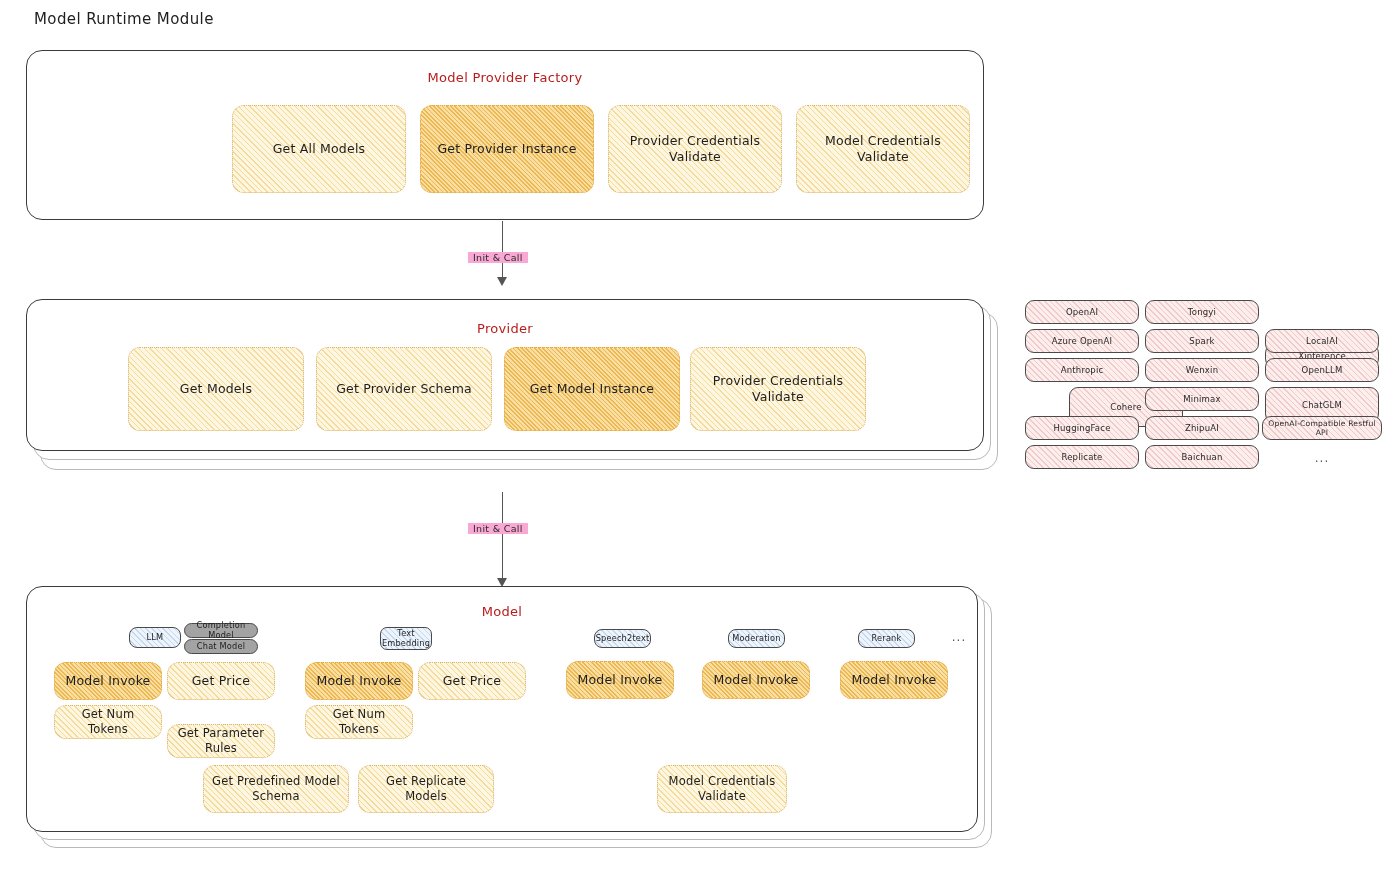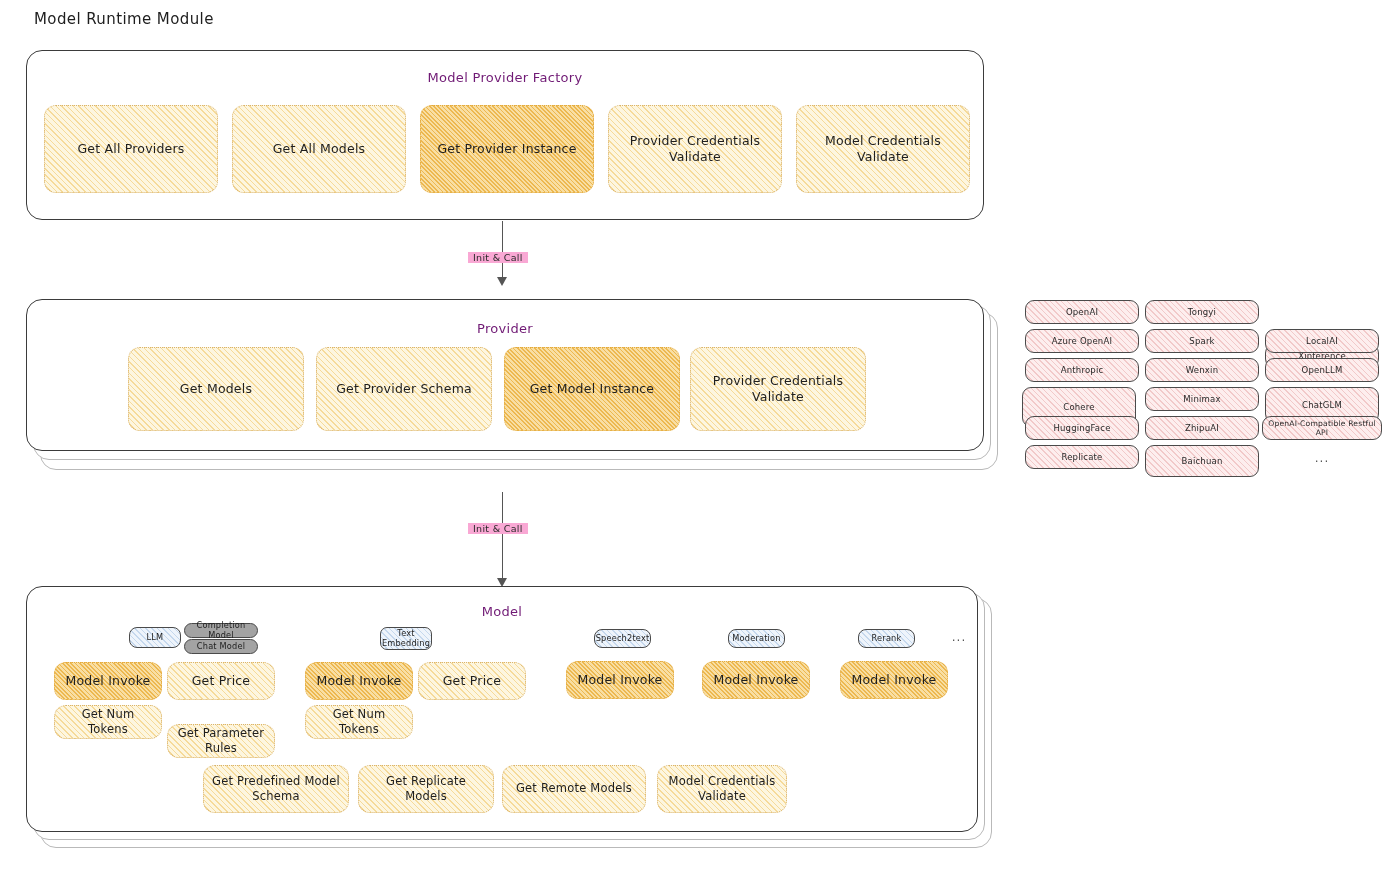--- a/index.html
+++ b/index.html
@@ -21,21 +21,21 @@
   .frame{
     position:absolute;border:1.3px solid #3b3b3b;border-radius:16px;
     background:#ffffff;box-sizing:border-box;
   }
   .frame-ghost{
     position:absolute;border:1.1px solid #b9b9b9;border-radius:16px;
     background:#ffffff;box-sizing:border-box;
   }
   .frame-title{
     position:absolute;left:0;right:0;text-align:center;font-size:13px;
-    color:#701a75;letter-spacing:.3px;
+    color:#b91c1c;letter-spacing:.3px;
   }
 
   
   .node{
     position:absolute;box-sizing:border-box;
     border:1.3px dotted #d9b36c;border-radius:12px;
     display:flex;align-items:center;justify-content:center;text-align:center;
     font-size:12.5px;color:#1e1e1e;line-height:1.32;letter-spacing:.2px;
     padding:4px 6px;
     background-color:#fdf6e0;
@@ -100,21 +100,20 @@
 </head>
 <body>
 
 <div class="canvas">
 
   <div class="page-title">Model Runtime Module</div>
 
   <div class="frame" style="left:26px;top:50px;width:958px;height:170px;"></div>
   <div class="frame-title" style="left:26px;width:958px;top:70px;">Model Provider Factory</div>
 
-  <div class="node" style="left:44px;top:105px;width:174px;height:88px;">Get All Providers</div>
   <div class="node" style="left:232px;top:105px;width:174px;height:88px;">Get All Models</div>
   <div class="node hl" style="left:420px;top:105px;width:174px;height:88px;">Get Provider Instance</div>
   <div class="node" style="left:608px;top:105px;width:174px;height:88px;">Provider Credentials Validate</div>
   <div class="node" style="left:796px;top:105px;width:174px;height:88px;">Model Credentials Validate</div>
 
   <div class="arrow-line" style="left:502px;top:221px;height:58px;"></div>
   <div class="arrow-head" style="left:497px;top:277px;"></div>
   <div class="arrow-label" style="left:468px;top:252px;">Init &amp; Call</div>
 
   <div class="frame-ghost" style="left:40px;top:312px;width:958px;height:158px;"></div>
@@ -123,30 +122,30 @@
   <div class="frame-title" style="left:26px;width:958px;top:321px;">Provider</div>
 
   <div class="node" style="left:316px;top:347px;width:176px;height:84px;">Get Provider Schema</div>
   <div class="node" style="left:128px;top:347px;width:176px;height:84px;">Get Models</div>
   <div class="node hl" style="left:504px;top:347px;width:176px;height:84px;">Get Model Instance</div>
   <div class="node" style="left:690px;top:347px;width:176px;height:84px;">Provider Credentials Validate</div>
 
   <div class="pill" style="left:1025px;top:300px;width:114px;height:24px;">OpenAI</div>
   <div class="pill" style="left:1025px;top:329px;width:114px;height:24px;">Azure OpenAI</div>
   <div class="pill" style="left:1025px;top:358px;width:114px;height:24px;">Anthropic</div>
-  <div class="pill" style="left:1022px;top:387px;width:114px;height:40px;">Cohere</div>
+  <div class="pill" style="left:1069px;top:387px;width:114px;height:40px;">Cohere</div>
   <div class="pill" style="left:1025px;top:416px;width:114px;height:24px;">HuggingFace</div>
   <div class="pill" style="left:1025px;top:445px;width:114px;height:24px;">Replicate</div>
 
   <div class="pill" style="left:1145px;top:300px;width:114px;height:24px;">Tongyi</div>
   <div class="pill" style="left:1145px;top:329px;width:114px;height:24px;">Spark</div>
   <div class="pill" style="left:1145px;top:358px;width:114px;height:24px;">Wenxin</div>
   <div class="pill" style="left:1145px;top:387px;width:114px;height:24px;">Minimax</div>
   <div class="pill" style="left:1145px;top:416px;width:114px;height:24px;">ZhipuAI</div>
-  <div class="pill" style="left:1145px;top:445px;width:114px;height:32px;">Baichuan</div>
+  <div class="pill" style="left:1145px;top:445px;width:114px;height:24px;">Baichuan</div>
 
   <div class="pill" style="left:1265px;top:300px;width:114px;height:24px;margin-top:44px;">Xinference</div>
   <div class="pill" style="left:1265px;top:329px;width:114px;height:24px;">LocalAI</div>
   <div class="pill" style="left:1265px;top:358px;width:114px;height:24px;">OpenLLM</div>
   <div class="pill" style="left:1265px;top:387px;width:114px;height:36px;">ChatGLM</div>
   <div class="pill tiny" style="left:1262px;top:416px;width:120px;height:24px;">OpenAI-Compatible Restful API</div>
   <div class="ellipsis" style="left:1265px;top:450px;width:114px;height:16px;">...</div>
 
   <div class="arrow-line" style="left:502px;top:492px;height:88px;"></div>
   <div class="arrow-head" style="left:497px;top:578px;"></div>
@@ -178,16 +177,15 @@
   <div class="chip blue" style="left:728px;top:629px;width:57px;height:19px;">Moderation</div>
   <div class="node hl" style="left:702px;top:661px;width:108px;height:38px;">Model Invoke</div>
 
   <div class="chip blue" style="left:858px;top:629px;width:57px;height:19px;">Rerank</div>
   <div class="node hl" style="left:840px;top:661px;width:108px;height:38px;">Model Invoke</div>
 
   <div class="ellipsis" style="left:948px;top:630px;width:22px;height:14px;">...</div>
 
   <div class="node small" style="left:203px;top:765px;width:146px;height:48px;">Get Predefined Model Schema</div>
   <div class="node small" style="left:358px;top:765px;width:136px;height:48px;">Get Replicate Models</div>
-  <div class="node small" style="left:502px;top:765px;width:144px;height:48px;">Get Remote Models</div>
   <div class="node small" style="left:657px;top:765px;width:130px;height:48px;">Model Credentials Validate</div>
 
 </div>
 
 </body></html>

